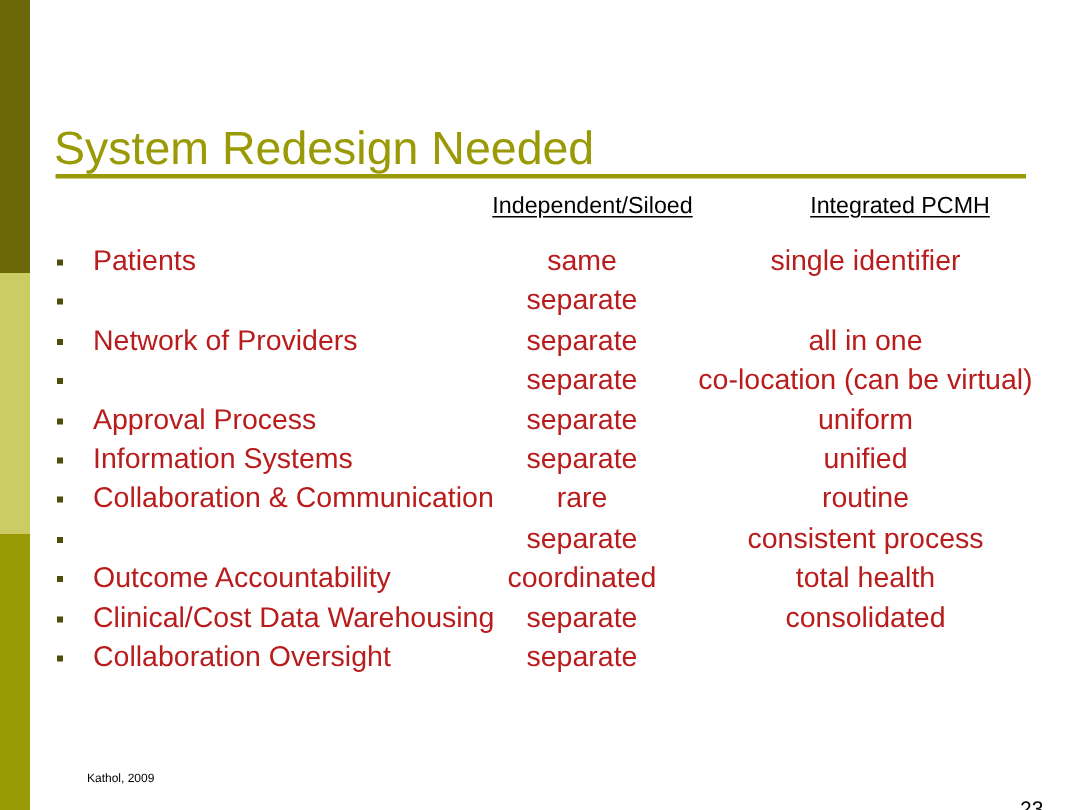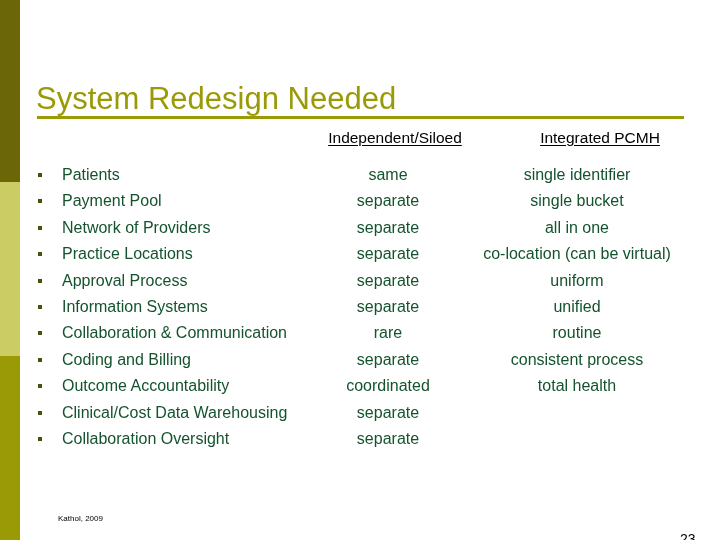--- a/index.html
+++ b/index.html
@@ -101,23 +101,23 @@
     position: absolute;
     left: 38px;
     top: 10px;
     width: 4px;
     height: 4px;
     background: #4e4d0a;
   }
   .cell {
     position: absolute;
     top: 0;
-    font-size: 16px;
+    font-size: 19px;
     line-height: 24px;
-    color: #14532d;
+    color: #b91c1c;
     white-space: nowrap;
   }
   .cell.label {
     left: 62px;
     width: 300px;
     text-align: left;
   }
   .cell.mid {
     left: 288px;
     width: 200px;
@@ -171,33 +171,30 @@
 
   <div class="rows" id="rows-container">
       <div class="row">
         <span class="bullet"></span>
         <span class="cell label">Patients</span>
         <span class="cell mid">same</span>
         <span class="cell right">single identifier</span>
       </div>
       <div class="row">
         <span class="bullet"></span>
-        <span class="cell label">Payment Pool</span>
-        <span class="cell mid">separate</span>
-        <span class="cell right">single bucket</span>
+        <span class="cell mid">separate</span>
       </div>
       <div class="row">
         <span class="bullet"></span>
         <span class="cell label">Network of Providers</span>
         <span class="cell mid">separate</span>
         <span class="cell right">all in one</span>
       </div>
       <div class="row">
         <span class="bullet"></span>
-        <span class="cell label">Practice Locations</span>
         <span class="cell mid">separate</span>
         <span class="cell right">co-location (can be virtual)</span>
       </div>
       <div class="row">
         <span class="bullet"></span>
         <span class="cell label">Approval Process</span>
         <span class="cell mid">separate</span>
         <span class="cell right">uniform</span>
       </div>
       <div class="row">
@@ -207,34 +204,34 @@
         <span class="cell right">unified</span>
       </div>
       <div class="row">
         <span class="bullet"></span>
         <span class="cell label">Collaboration &amp; Communication</span>
         <span class="cell right">routine</span>
         <span class="cell mid">rare</span>
       </div>
       <div class="row">
         <span class="bullet"></span>
-        <span class="cell label">Coding and Billing</span>
         <span class="cell mid">separate</span>
         <span class="cell right">consistent process</span>
       </div>
       <div class="row">
         <span class="bullet"></span>
         <span class="cell label">Outcome Accountability</span>
         <span class="cell mid">coordinated</span>
         <span class="cell right">total health</span>
       </div>
       <div class="row">
         <span class="bullet"></span>
         <span class="cell label">Clinical/Cost Data Warehousing</span>
         <span class="cell mid">separate</span>
+        <span class="cell right">consolidated</span>
       </div>
       <div class="row">
         <span class="bullet"></span>
         <span class="cell label">Collaboration Oversight</span>
         <span class="cell mid">separate</span>
       </div>
     </div>
 
   <div class="citation">Kathol, 2009</div>
   <div class="page-number">23</div>

